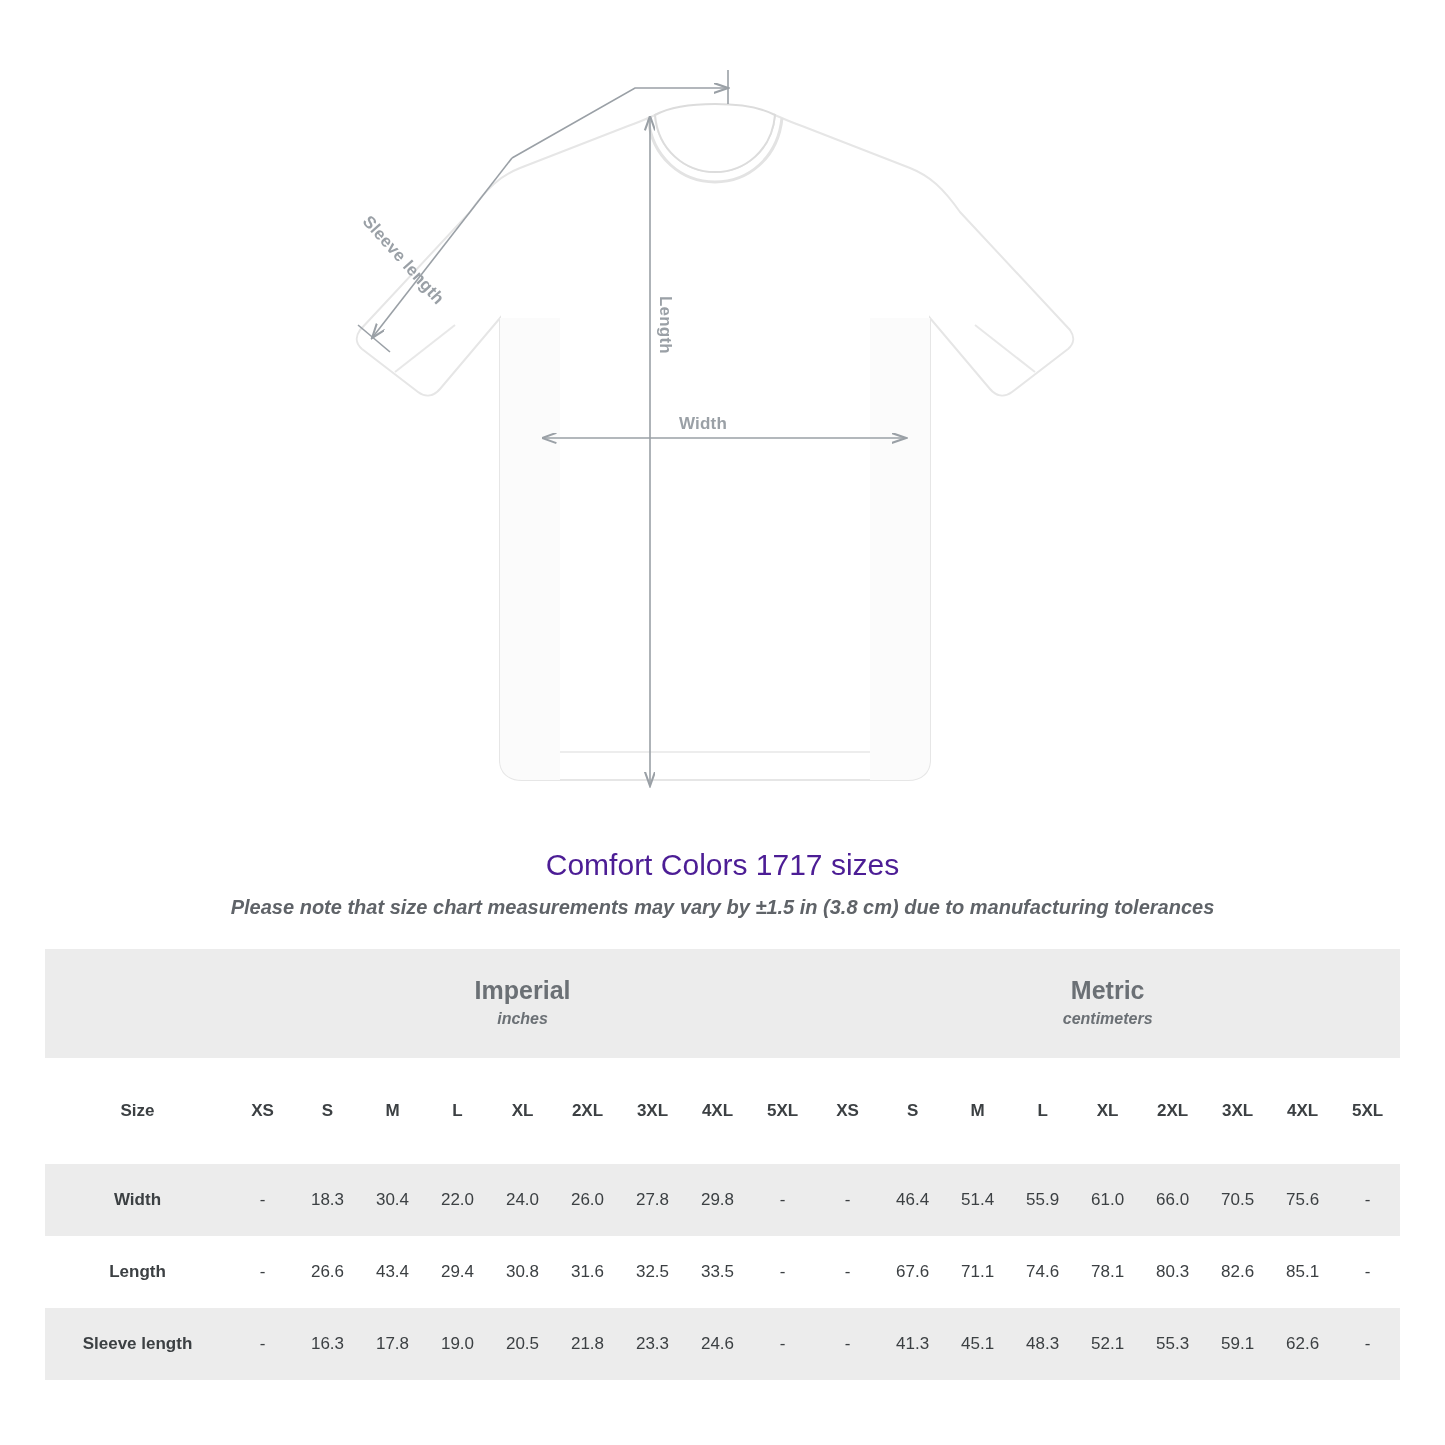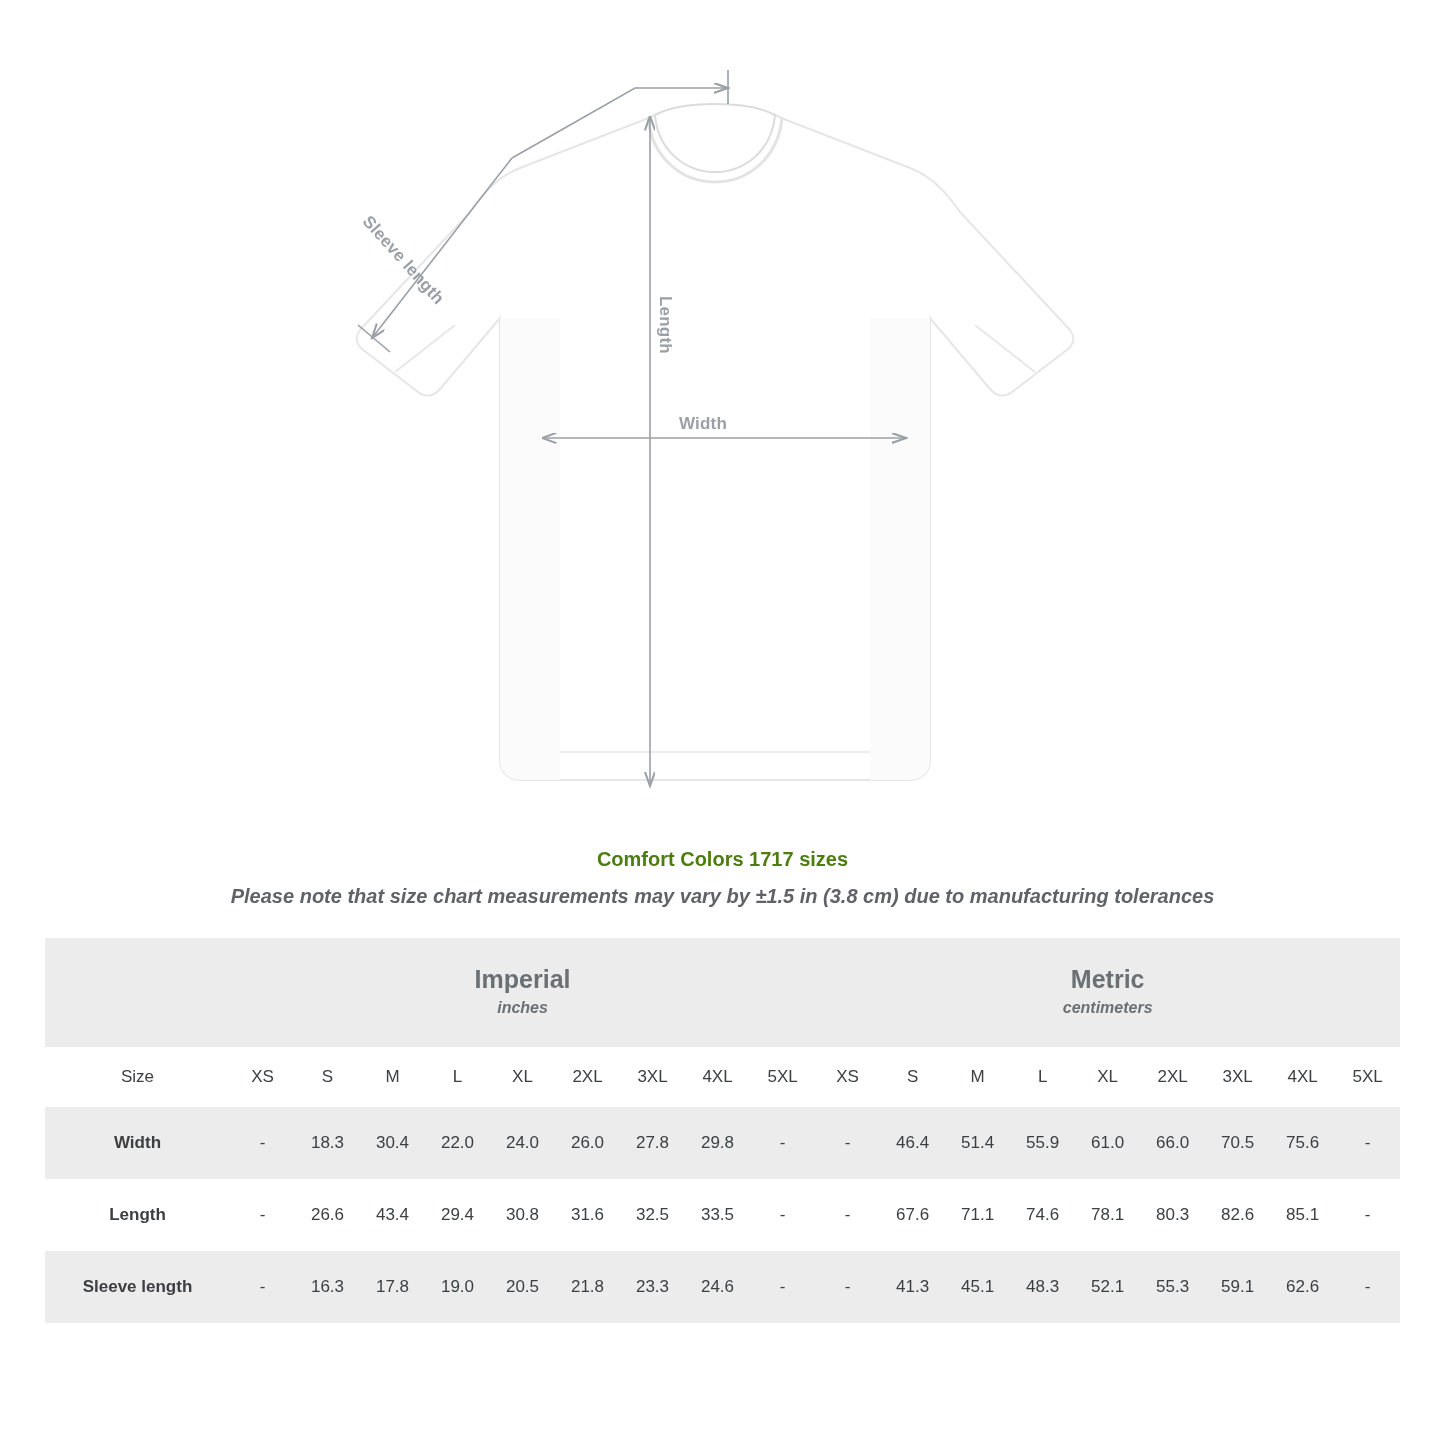--- a/index.html
+++ b/index.html
@@ -49,23 +49,23 @@
     transform: rotate(48deg);
     transform-origin: left top;
   }
 
   
   #title-block {
     text-align: center;
     margin-top: 18px;
   }
   #chart-title {
-    font-size: 20px;
-    font-weight: bold;
-    color: #4d7c0f;
+    font-size: 30px;
+    font-weight: normal;
+    color: #4c1d95;
     margin: 0 0 14px 0;
   }
   #chart-note {
     font-size: 20px;
     font-style: italic;
     color: #5f6368;
     margin: 0;
     font-weight: bold;
   }
 
@@ -91,23 +91,23 @@
   }
   .unit-sub {
     font-size: 16px;
     font-style: italic;
     color: #6b7075;
     line-height: 1.6;
   }
   .size-row th {
     background: #ffffff;
     font-size: 17px;
-    font-weight: normal;
+    font-weight: bold;
     color: #3c4043;
-    padding: 20px 0;
+    padding: 43px 0;
     border: none;
   }
   .size-row th.rowhead { font-size: 17px; }
   tbody tr td, tbody tr th {
     padding: 26px 0;
     text-align: center;
     font-size: 17px;
     color: #3c4043;
     border: none;
   }

